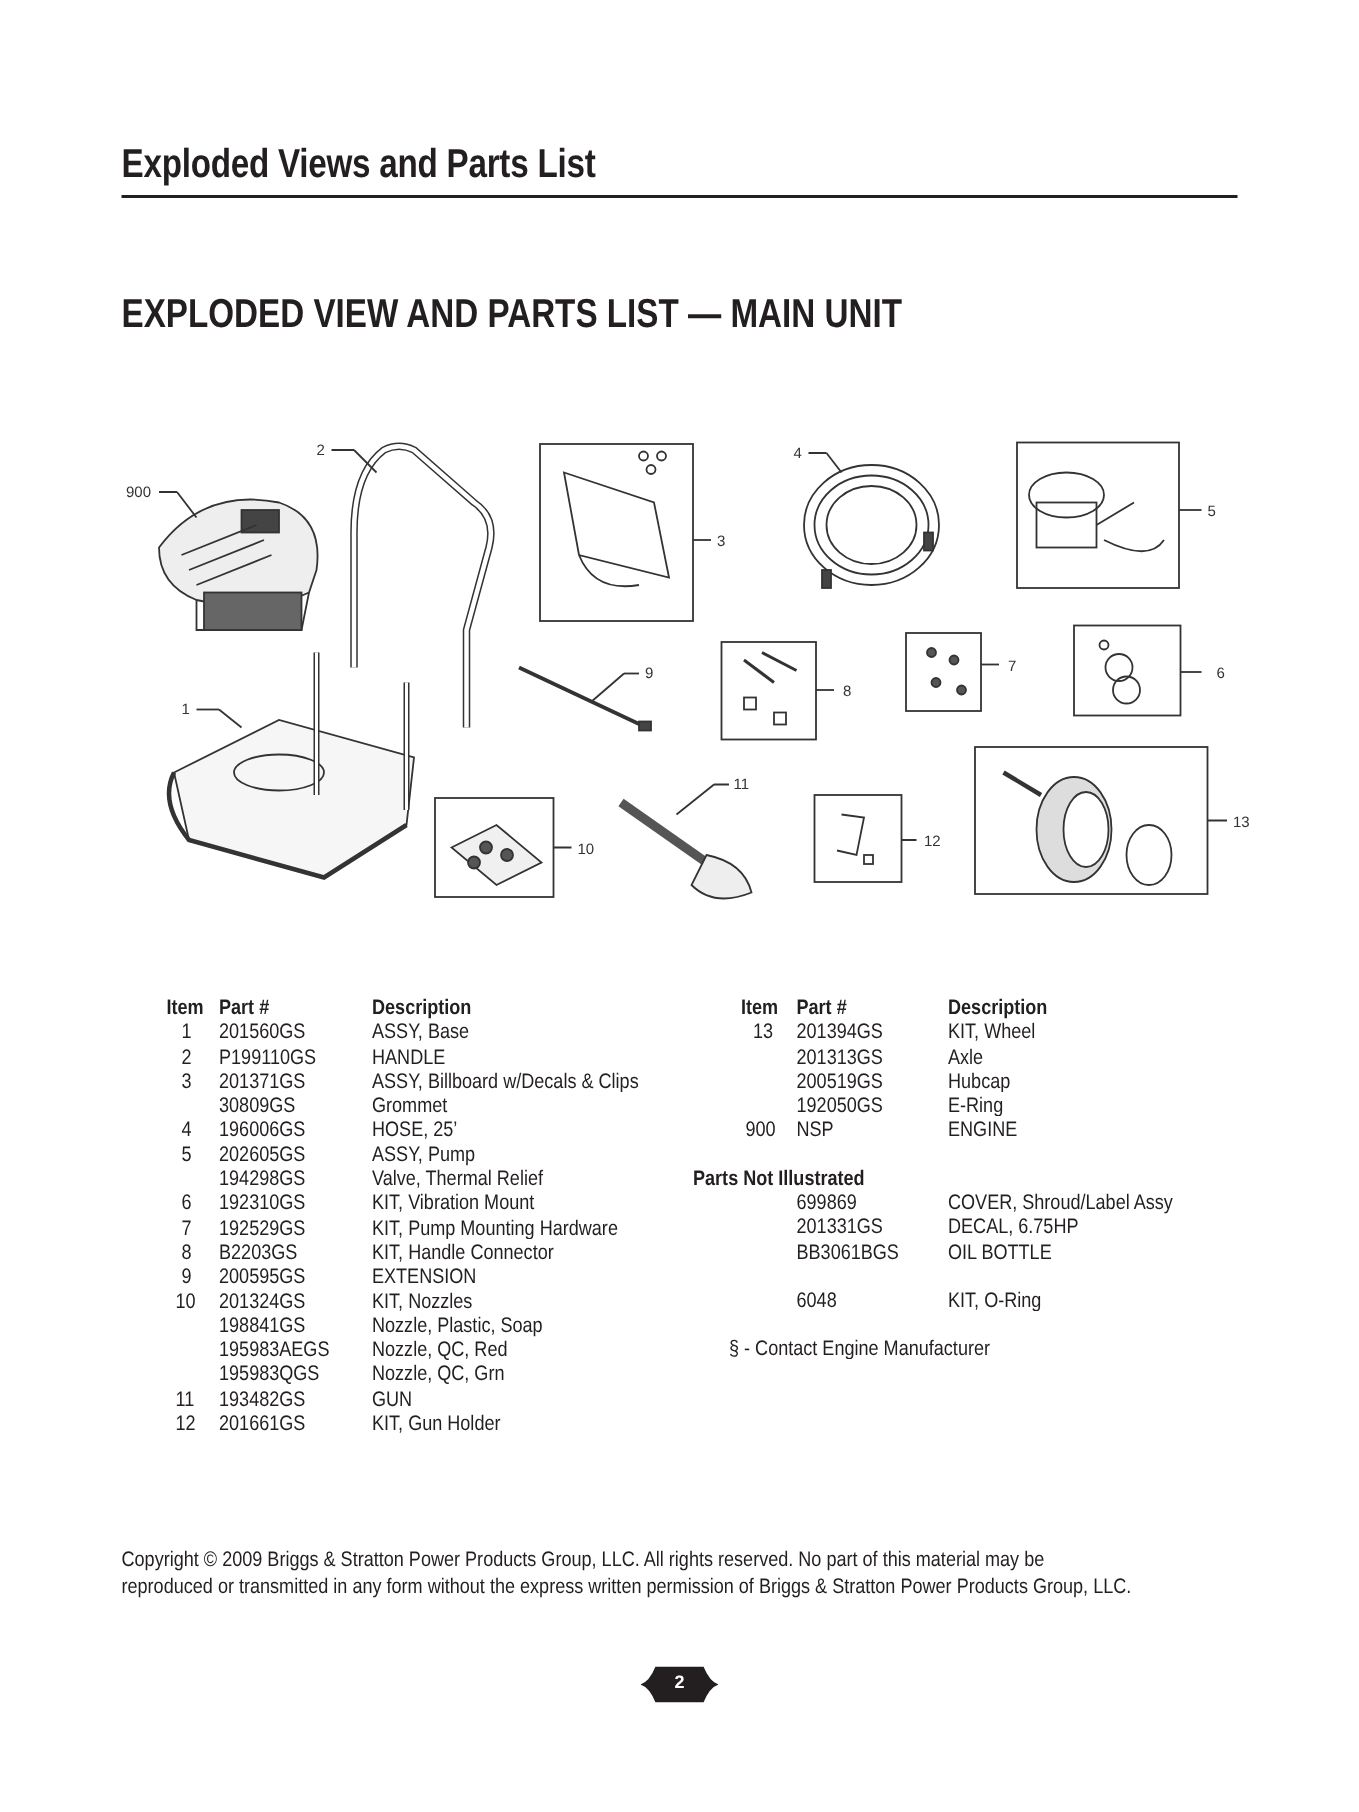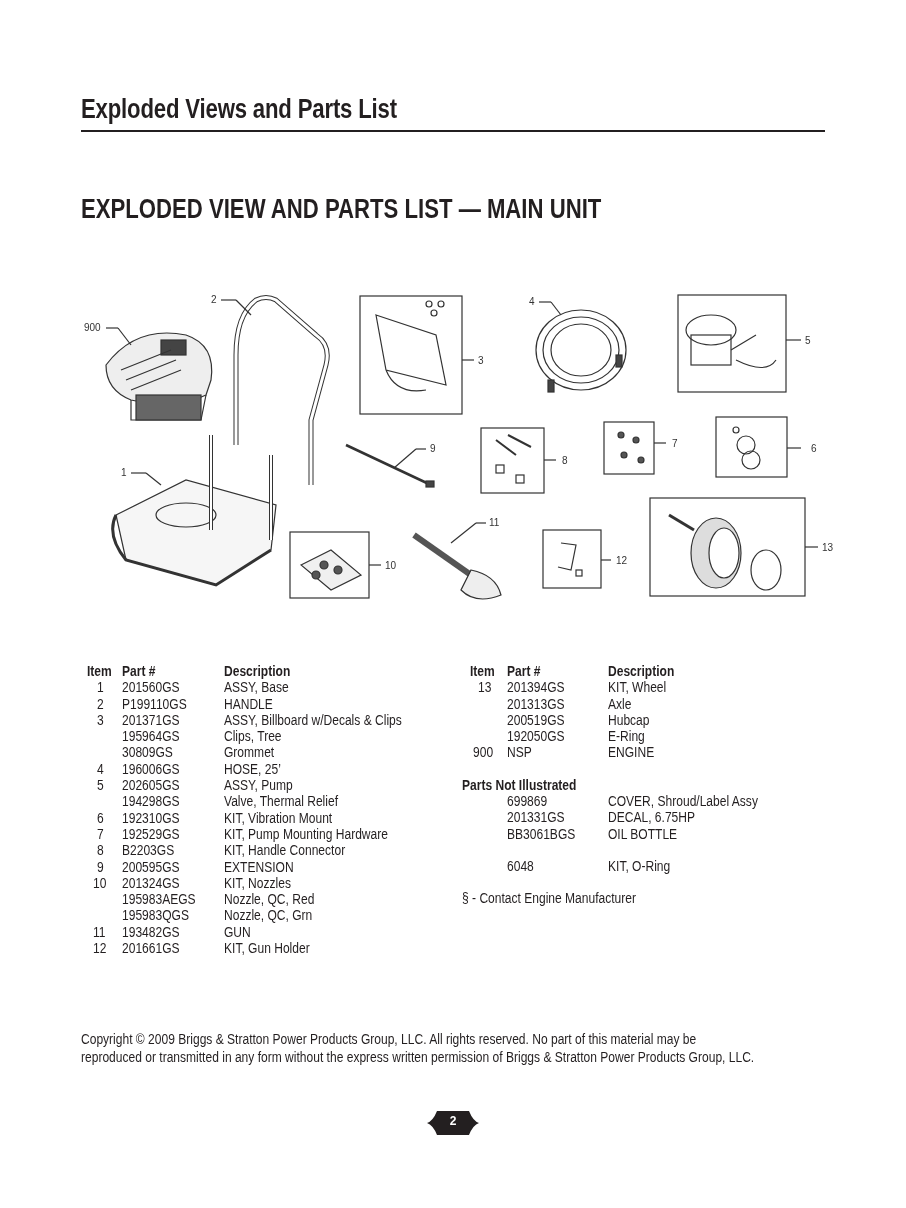--- a/index.html
+++ b/index.html
@@ -4,21 +4,21 @@
 <style>
   html,body{margin:0;padding:0;background:#fff;}
   body{width:906px;height:1208px;position:relative;overflow:hidden;font-family:"Liberation Sans",sans-serif;color:#231f20;}
   .abs{position:absolute;}
   .hdr{left:81px;top:94px;font-size:27px;font-weight:bold;transform:scaleX(0.82);transform-origin:left top;letter-spacing:-0.2px;white-space:nowrap;}
   .rule{left:81px;top:130px;width:744px;height:1.5px;background:#231f20;}
   .sec{left:81px;top:194px;font-size:27px;font-weight:bold;transform:scaleX(0.82);transform-origin:left top;white-space:nowrap;}
   .diagram{left:76px;top:285px;width:760px;height:340px;}
   .diagram svg{width:100%;height:100%;}
   .tbl{font-size:14px;line-height:16.3px;white-space:nowrap;}
-  .tbl .row{position:relative;height:16.3px;}
+  .tbl .row{position:relative;height:16.3px;margin-left:24px;}
   .tbl .row span{position:absolute;top:0;transform:scaleX(0.86);transform-origin:left top;}
   .tbl .th span{font-weight:bold;}
   .grp{font-weight:bold;position:relative;height:16.3px;}
   .grp span{position:absolute;left:0;transform:scaleX(0.86);transform-origin:left top;}
   .left{left:81px;top:663px;width:370px;}
   .right{left:462px;top:663px;width:380px;}
   .gap{height:16px;}
   .copy{left:81px;top:1030px;width:800px;font-size:14px;line-height:18px;}
   .copy div{transform:scaleX(0.86);transform-origin:left top;white-space:nowrap;}
   .pg{left:427px;top:1111px;width:52px;height:24px;}
@@ -168,25 +168,20 @@
       <span style="left:41px">P199110GS</span>
       <span style="left:143px">HANDLE</span>
     </div>
   <div class="row">
       <span style="left:16px">3</span>
       <span style="left:41px">201371GS</span>
       <span style="left:143px">ASSY, Billboard w/Decals &amp; Clips</span>
     </div>
   <div class="row">
       <span style="left:16px"></span>
-      <span style="left:41px">195964GS</span>
-      <span style="left:143px">Clips, Tree</span>
-    </div>
-  <div class="row">
-      <span style="left:16px"></span>
       <span style="left:41px">30809GS</span>
       <span style="left:143px">Grommet</span>
     </div>
   <div class="row">
       <span style="left:16px">4</span>
       <span style="left:41px">196006GS</span>
       <span style="left:143px">HOSE, 25’</span>
     </div>
   <div class="row">
       <span style="left:16px">5</span>
@@ -215,20 +210,25 @@
     </div>
   <div class="row">
       <span style="left:16px">9</span>
       <span style="left:41px">200595GS</span>
       <span style="left:143px">EXTENSION</span>
     </div>
   <div class="row">
       <span style="left:12px">10</span>
       <span style="left:41px">201324GS</span>
       <span style="left:143px">KIT, Nozzles</span>
+    </div>
+  <div class="row">
+      <span style="left:16px"></span>
+      <span style="left:41px">198841GS</span>
+      <span style="left:143px">Nozzle, Plastic, Soap</span>
     </div>
   <div class="row">
       <span style="left:16px"></span>
       <span style="left:41px">195983AEGS</span>
       <span style="left:143px">Nozzle, QC, Red</span>
     </div>
   <div class="row">
       <span style="left:16px"></span>
       <span style="left:41px">195983QGS</span>
       <span style="left:143px">Nozzle, QC, Grn</span>

